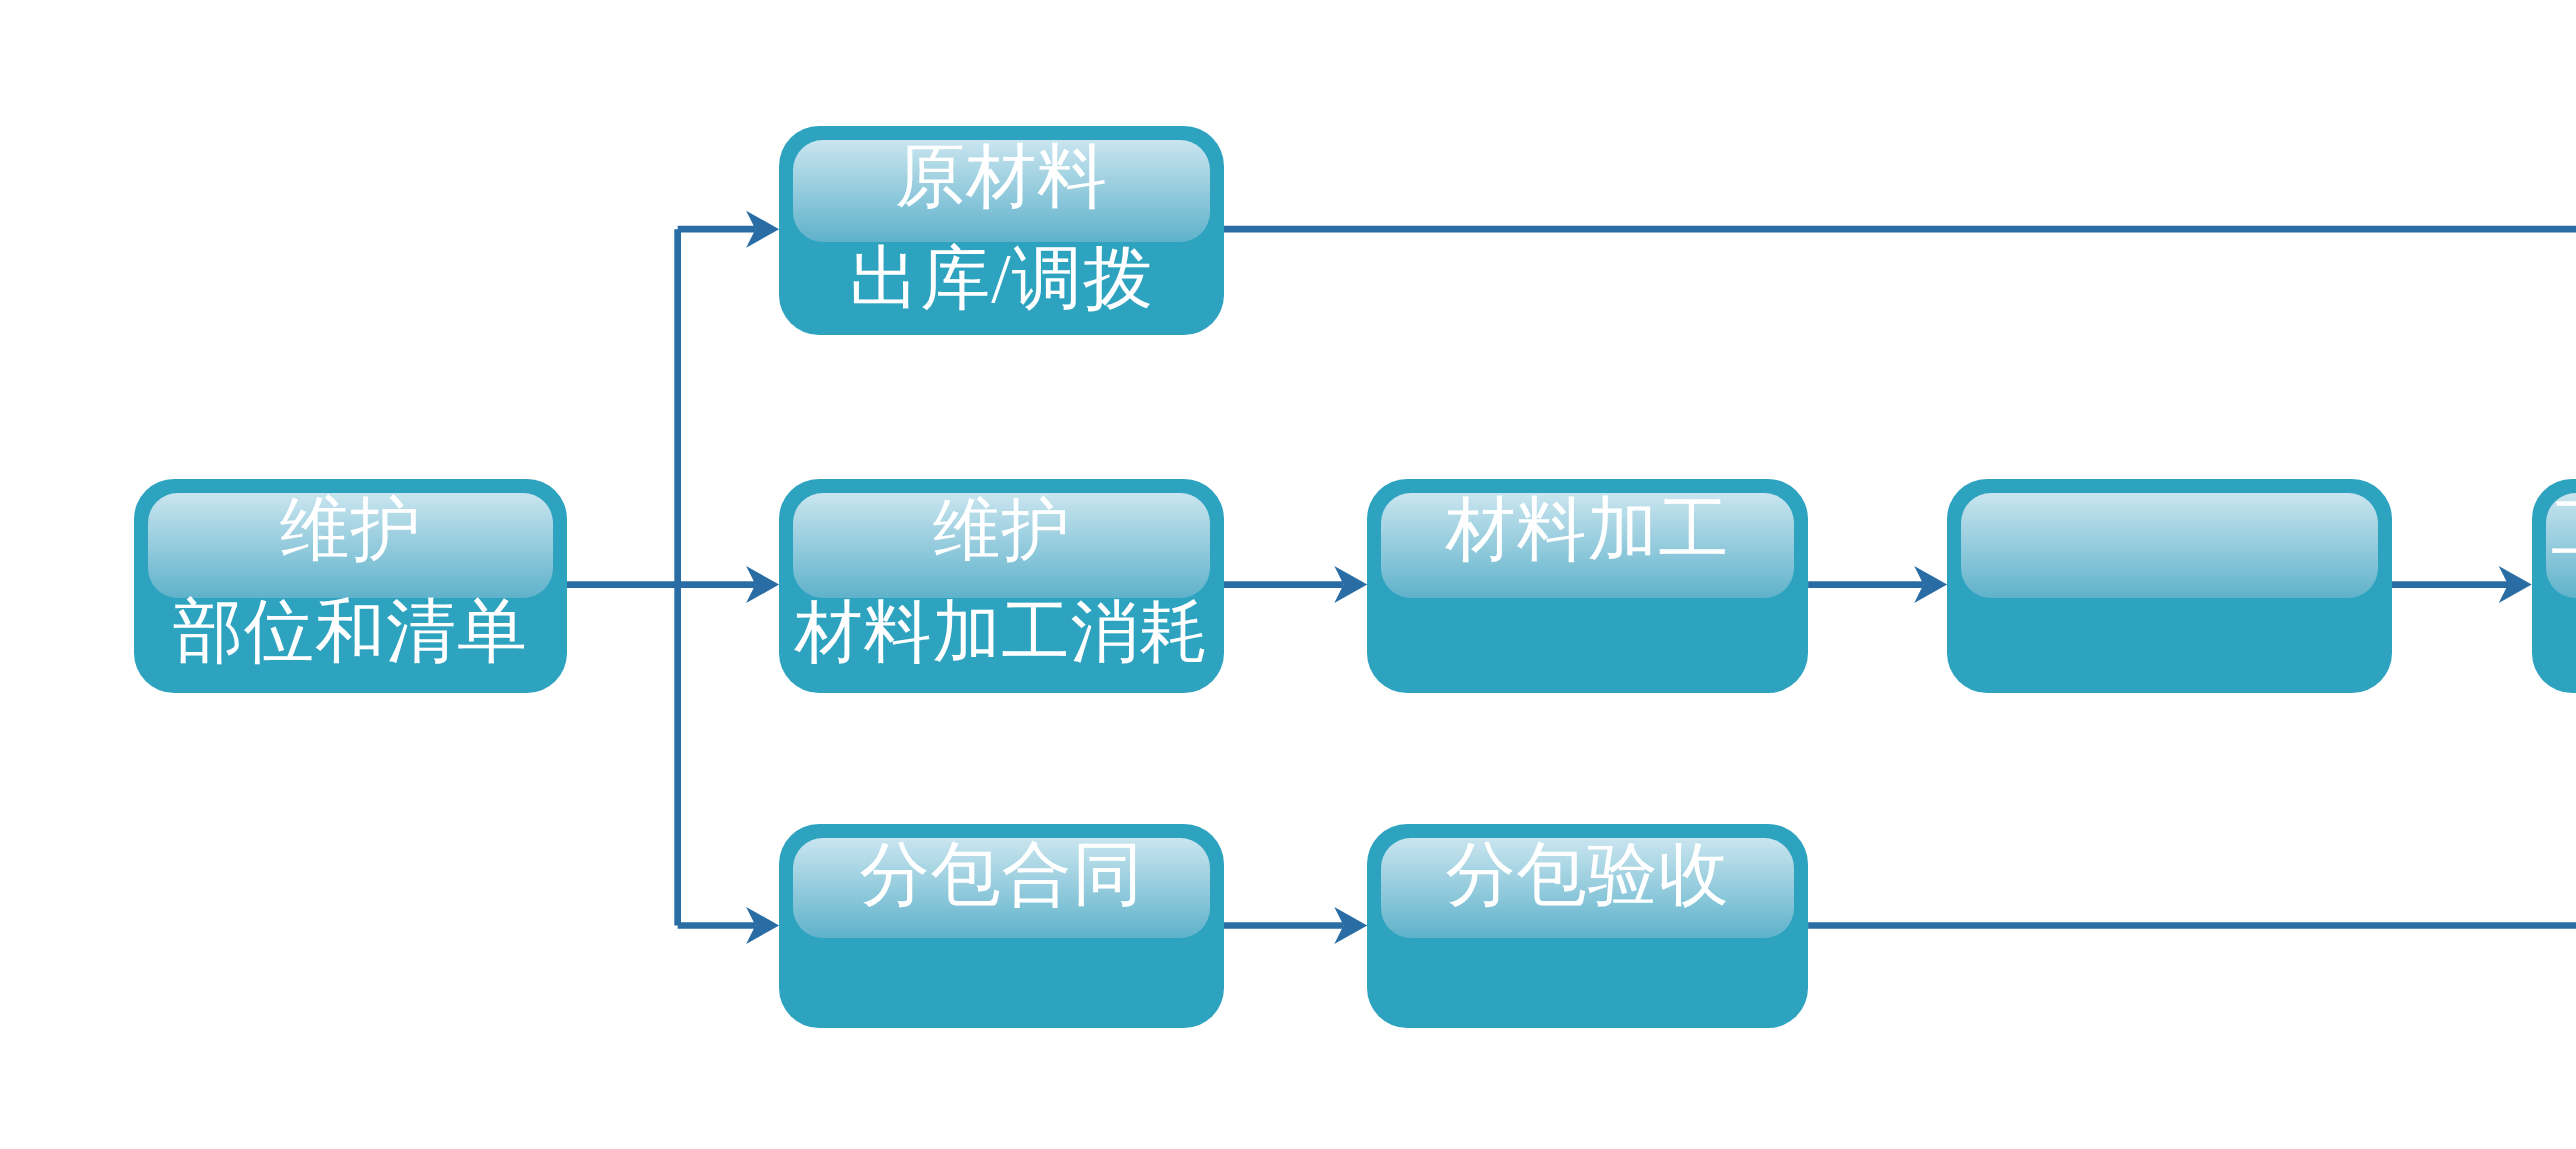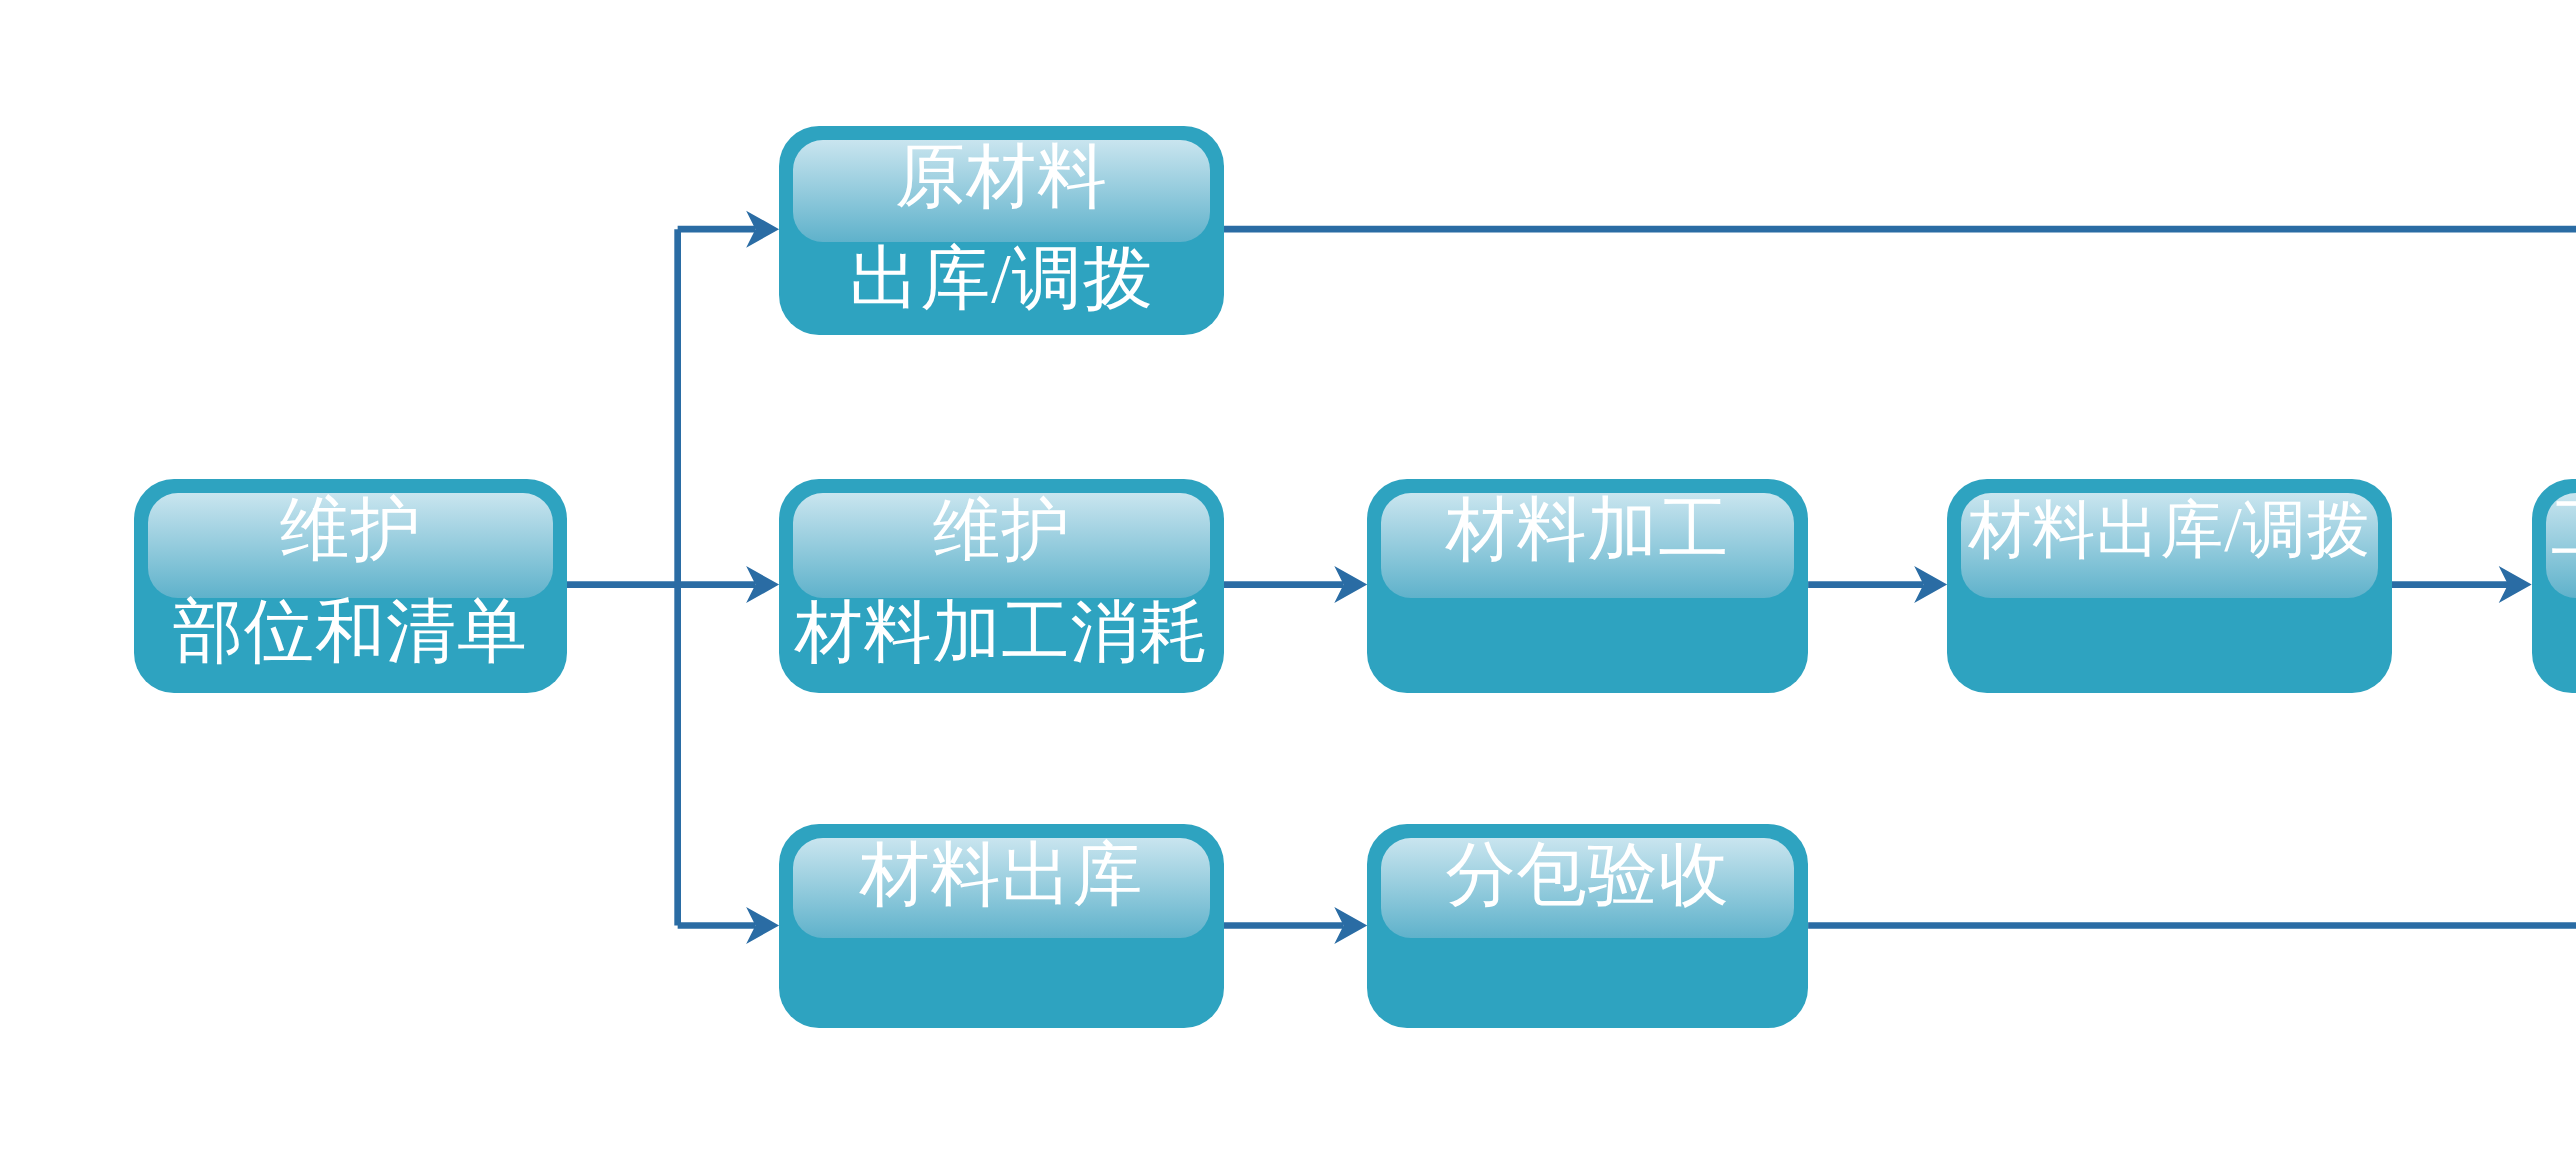--- a/index.html
+++ b/index.html
@@ -99,30 +99,29 @@
 材料加工消耗</div>
 </div>
 
 <div class="node" id="node-material-processing">
   <div class="gloss"></div>
   <div class="node-label">材料加工</div>
 </div>
 
 <div class="node fs-122" id="node-material-outbound">
   <div class="gloss"></div>
-  <div class="node-label">材料出库/调拨</div>
 </div>
 
 <div class="node fs-128" id="node-progress-analysis">
   <div class="gloss"></div>
   <div class="node-label">工程进度分析</div>
 </div>
 
 <div class="node" id="node-subcontract-contract">
   <div class="gloss"></div>
-  <div class="node-label">材料出库</div>
+  <div class="node-label">分包合同</div>
 </div>
 
 <div class="node" id="node-subcontract-acceptance">
   <div class="gloss"></div>
   <div class="node-label">分包验收</div>
 </div>
 
 
 </body></html>

